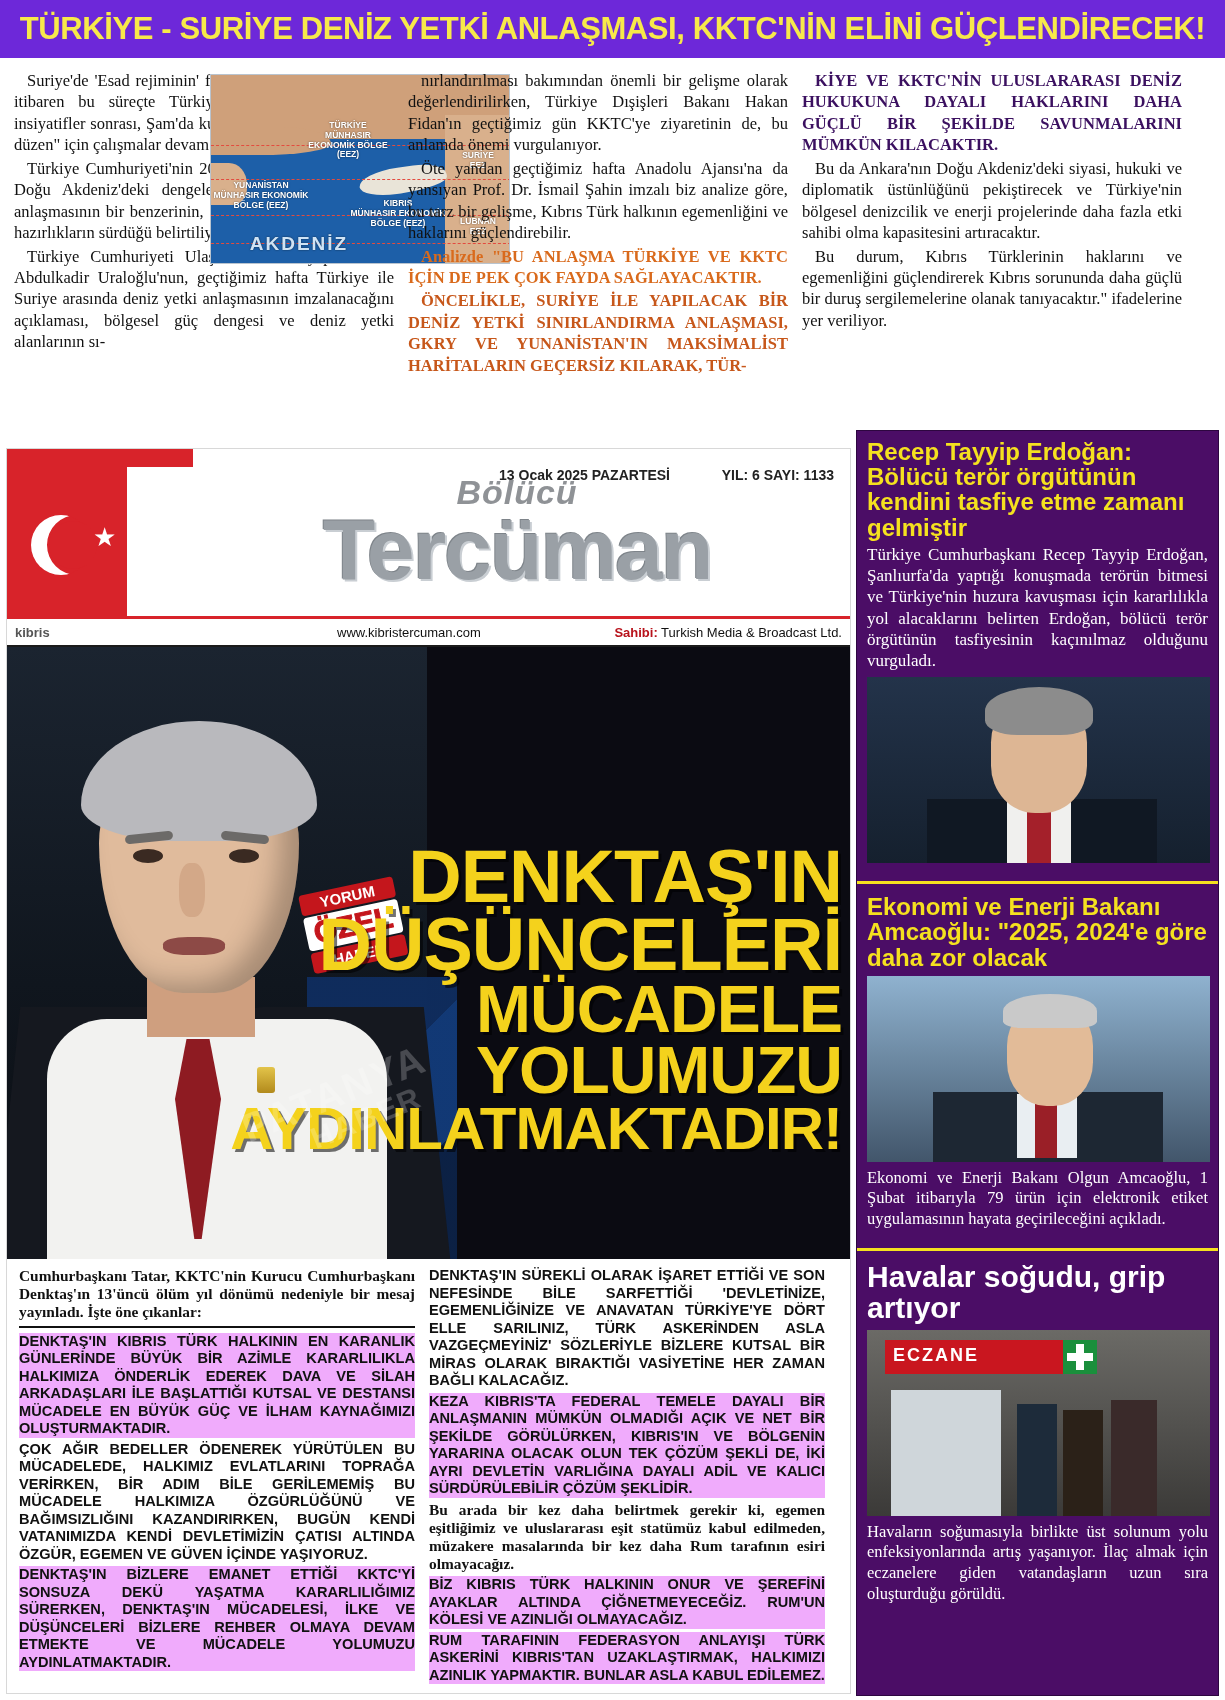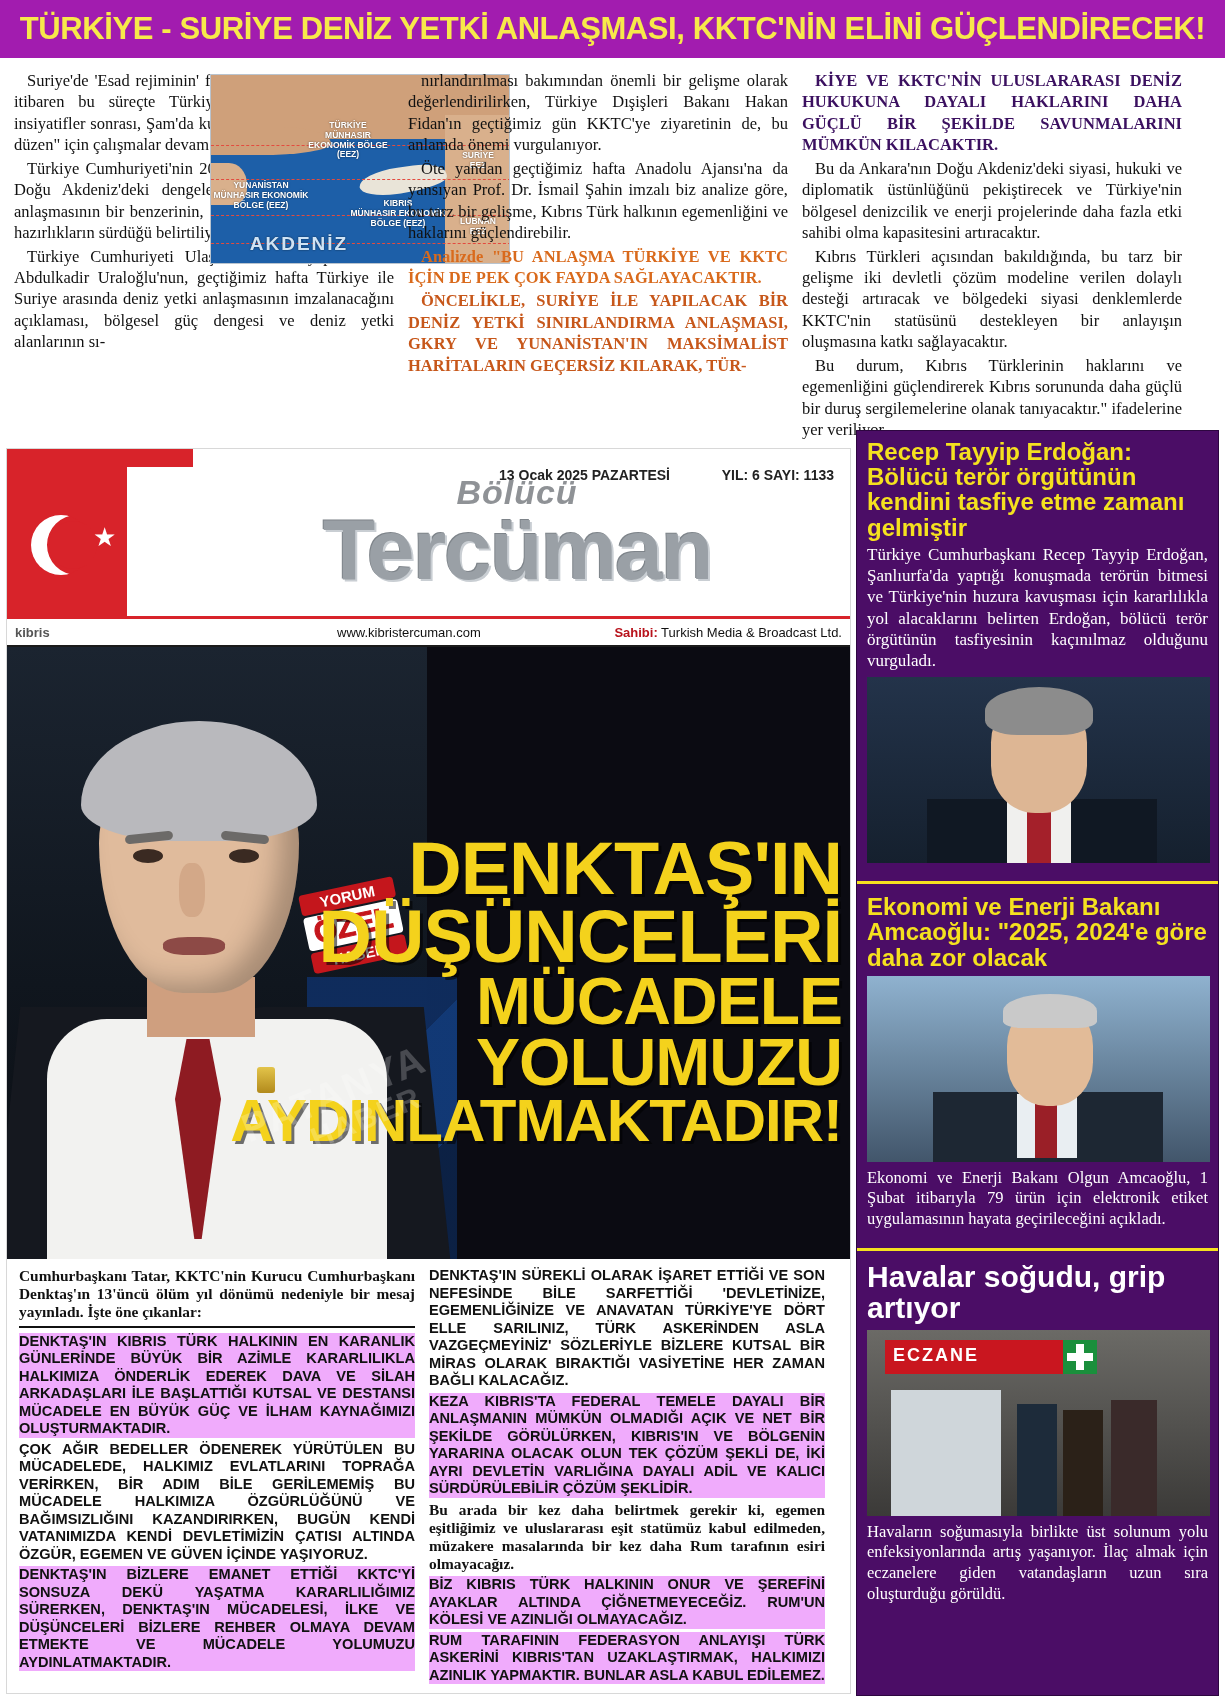--- a/index.html
+++ b/index.html
@@ -8,21 +8,21 @@
     font-family: "Liberation Serif", serif;
     background: #ffffff;
     position: relative;
     overflow: hidden;
   }
   .page { position: relative; width: 1225px; height: 1700px; background:#fff; }
 
   
   .top-banner {
     position: absolute; left: 0; top: 0; width: 1225px; height: 58px;
-    background: #a21caf;
+    background: #6d28d9;
     display: flex; align-items: center; justify-content: center;
   }
   .top-banner .headline {
     font-family: "Liberation Sans", sans-serif;
     font-weight: bold;
     font-size: 31px;
     color: #f7e94a;
     letter-spacing: -0.4px;
     white-space: nowrap;
   }
@@ -195,21 +195,21 @@
   .badge .b1,.badge .b2,.badge .b3 {
     font-family:"Liberation Sans", sans-serif; font-weight:bold; color:#fff;
     text-align:center; border-radius:4px;
   }
   .badge .b1{ background:#c4161c; font-size:15px; padding:2px 6px; }
   .badge .b2{ background:#ffffff; color:#c4161c; font-size:30px; padding:0 6px; margin-top:2px;
     -webkit-text-stroke:1px #c4161c; }
   .badge .b3{ background:#c4161c; font-size:15px; padding:2px 6px; margin-top:2px; }
 
   .hero-title {
-    position:absolute; right:10px; top:188px; width:660px;
+    position:absolute; right:10px; top:196px; width:660px;
     text-align:right;
     font-family:"Liberation Sans", sans-serif;
     font-weight:bold;
     color:#f4d21c;
     line-height:0.92;
     text-shadow: 3px 3px 0 rgba(0,0,0,.55);
   }
   .hero-title .l1{ font-size:74px; letter-spacing:-1px; }
   .hero-title .l2{ font-size:74px; letter-spacing:-1px; }
   .hero-title .l3{ font-size:66px; letter-spacing:-1px; }
@@ -360,21 +360,20 @@
     <div class="col">
       <p>nırlandırılması bakımından önemli bir gelişme olarak değerlendirilirken, Türkiye Dışişleri Bakanı Hakan Fidan'ın geçtiğimiz gün KKTC'ye ziyaretinin de, bu anlamda önemi vurgulanıyor.</p>
       <p>Öte yandan geçtiğimiz hafta Anadolu Ajansı'na da yansıyan Prof. Dr. İsmail Şahin imzalı biz analize göre, bu tarz bir gelişme, Kıbrıs Türk halkının egemenliğini ve haklarını güçlendirebilir.</p>
       <p class="hl-orange">Analizde "BU ANLAŞMA TÜRKİYE VE KKTC İÇİN DE PEK ÇOK FAYDA SAĞLAYACAKTIR.</p>
       <p class="hl-orange2">ÖNCELİKLE, SURİYE İLE YAPILACAK BİR DENİZ YETKİ SINIRLANDIRMA ANLAŞMASI, GKRY VE YUNANİSTAN'IN MAKSİMALİST HARİTALARIN GEÇERSİZ KILARAK, TÜR-</p>
     </div>
 
     <div class="col">
       <p class="hl-purple">KİYE VE KKTC'NİN ULUSLARARASI DENİZ HUKUKUNA DAYALI HAKLARINI DAHA GÜÇLÜ BİR ŞEKİLDE SAVUNMALARINI MÜMKÜN KILACAKTIR.</p>
       <p>Bu da Ankara'nın Doğu Akdeniz'deki siyasi, hukuki ve diplomatik üstünlüğünü pekiştirecek ve Türkiye'nin bölgesel denizcilik ve enerji projelerinde daha fazla etki sahibi olma kapasitesini artıracaktır.</p>
-      <p>Kıbrıs Türkleri açısından bakıldığında, bu tarz bir gelişme iki devletli çözüm modeline verilen dolaylı desteği artıracak ve bölgedeki siyasi denklemlerde KKTC'nin statüsünü destekleyen bir anlayışın oluşmasına katkı sağlayacaktır.</p>
       <p>Bu durum, Kıbrıs Türklerinin haklarını ve egemenliğini güçlendirerek Kıbrıs sorununda daha güçlü bir duruş sergilemelerine olanak tanıyacaktır." ifadelerine yer veriliyor.</p>
     </div>
   </div>
 
   <div class="paper">
 
     <div class="masthead">
       <div class="mast-flagstripe"></div>
       <div class="mast-flag">
         <div class="mast-crescent"></div>

